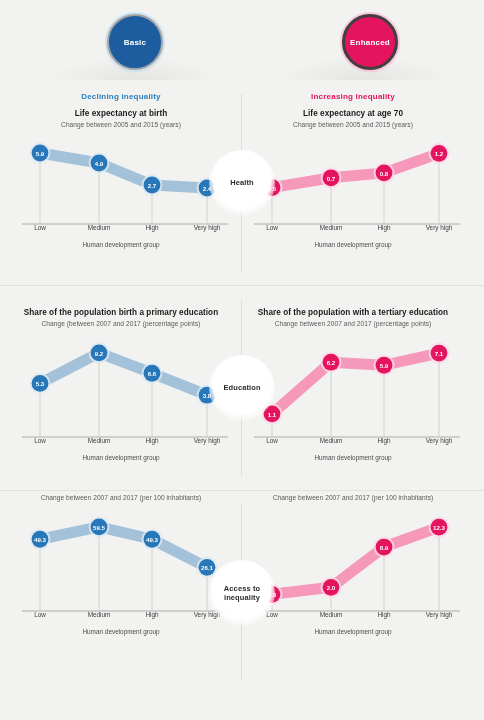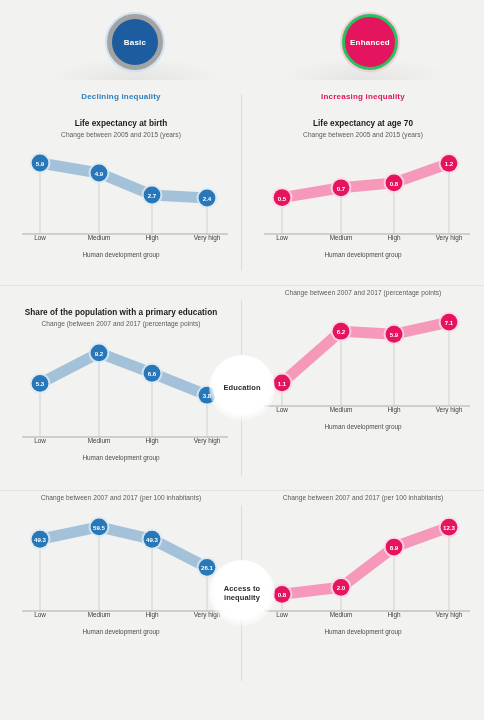--- a/index.html
+++ b/index.html
@@ -18,23 +18,23 @@
     background: radial-gradient(ellipse 120px 32px at 135px 100%, #e4e4e2 0%, rgba(240,240,238,0) 72%),
                 radial-gradient(ellipse 120px 32px at 365px 100%, #e4e4e2 0%, rgba(240,240,238,0) 72%);
   }
   .badge {
     position: absolute; top: 14px;
     width: 56px; height: 56px; border-radius: 50%;
     display: flex; align-items: center; justify-content: center;
     font-size: 8px; font-weight: bold; color: #ffffff; letter-spacing: .2px;
   }
   .badge-basic { left: 107px; background: #1d5c9e;
-    border: 5px solid #a3a3a3; box-shadow: 0 0 0 2px #cfe3f2, 0 1px 3px rgba(0,0,0,.18); }
+    border: 2px solid #a3a3a3; box-shadow: 0 0 0 2px #cfe3f2, 0 1px 3px rgba(0,0,0,.18); }
   .badge-enh { left: 342px; background: #e4145f;
-    border: 3px solid #22c55e; box-shadow: 0 0 0 2px #f7c9da, 0 1px 3px rgba(0,0,0,.18); }
+    border: 3px solid #404040; box-shadow: 0 0 0 2px #f7c9da, 0 1px 3px rgba(0,0,0,.18); }
 
   
   .section { position: relative; height: 205px; background: #f2f2f0; padding-left: 44px; }
   .section + .section { border-top: 1px solid #e2e2e0; }
   .sec-divider {
     position: absolute; left: 241px; top: 14px; bottom: 14px; width: 1px;
     background: #dcdcda;
   }
   .center-node {
     position: absolute; left: 50%; top: 50%; transform: translate(-50%,-50%);
@@ -42,26 +42,26 @@
     background: radial-gradient(circle at 50% 45%, #ffffff 58%, rgba(255,255,255,0) 78%);
     display: flex; align-items: center; justify-content: center; z-index: 5;
   }
   .center-node span {
     font-size: 7.5px; font-weight: bold; color: #2b2b2b; text-align: center;
     line-height: 1.25; letter-spacing: .1px;
   }
 
   .panel { position: absolute; top: 0; width: 242px; height: 205px; }
   .panel.left { left: 0; }
-  .panel.right { left: 242px; }
+  .panel.right { left: 232px; }
 
   .kicker { text-align: center; font-size: 8px; font-weight: bold; margin-top: 12px; letter-spacing: .2px; }
   .kicker.blue { color: #2e7fc1; }
   .kicker.pink { color: #e4145f; }
-  .ttl { text-align: center; font-size: 8.2px; font-weight: bold; color: #1a1a1a; margin-top: 18px; letter-spacing: .05px; }
+  .ttl { text-align: center; font-size: 8.2px; font-weight: bold; color: #1a1a1a; margin-top: 8px; letter-spacing: .05px; }
   .sub { text-align: center; font-size: 6.6px; color: #5a5a5a; margin-top: 3px; letter-spacing: .05px; }
 
   .plot { position: relative; width: 242px; height: 132px; margin-top: 4px; }
   .plot svg { position: absolute; left: 0; top: 0; }
   .axis-lbls { position: absolute; left: 0; right: 0; bottom: 14px; height: 12px; }
   .axis-lbls span {
     position: absolute; transform: translateX(-50%);
     font-size: 6.4px; color: #3c3c3c; white-space: nowrap;
   }
   .axis-title {
@@ -157,27 +157,30 @@
           <div class="axis-lbls">
             <span style="left: 40px;">Low</span>
             <span style="left: 99px;">Medium</span>
             <span style="left: 152px;">High</span>
             <span style="left: 207px;">Very high</span>
           </div>
           <div class="axis-title">Human development group</div>
         </div>
     </div>
 
+    <div class="center-node">
+      <span>Health</span>
+    </div>
   </div>
 
   <div class="section s2">
     <div class="sec-divider"></div>
 
     <div class="panel left">
-      <div class="ttl" style="margin-top:22px">Share of the population with a primary education</div>
+      <div class="ttl" style="margin-top:22px">Share of the population birth a primary education</div>
       <div class="sub">Change (between 2007 and 2017 (percentage points)</div>
       <div class="plot">
           <svg width="242" height="132">
             <line x1="22" x2="228" y1="106" y2="106" stroke="#9a9a98" stroke-width="0.8"></line>
             <line x1="40" x2="40" y1="52.431372549019606" y2="106" stroke="#c8c8c6" stroke-width="0.8"></line>
             <line x1="99" x2="99" y1="21.84313725490196" y2="106" stroke="#c8c8c6" stroke-width="0.8"></line>
             <line x1="152" x2="152" y1="42.23529411764706" y2="106" stroke="#c8c8c6" stroke-width="0.8"></line>
             <line x1="207" x2="207" y1="64.19607843137254" y2="106" stroke="#c8c8c6" stroke-width="0.8"></line>
             <polyline points="40,52.431372549019606 99,21.84313725490196 152,42.23529411764706 207,64.19607843137254" fill="none" stroke="#9dbdd8" stroke-width="11" stroke-linecap="round" stroke-linejoin="round" opacity="0.92"></polyline>
             <circle cx="40" cy="52.431372549019606" r="10.5" fill="#dbe8f3" opacity="0.8"></circle>
@@ -197,20 +200,21 @@
             <span style="left: 40px;">Low</span>
             <span style="left: 99px;">Medium</span>
             <span style="left: 152px;">High</span>
             <span style="left: 207px;">Very high</span>
           </div>
           <div class="axis-title">Human development group</div>
         </div>
     </div>
 
     <div class="panel right">
+      <div class="ttl" style="margin-top:22px">Share of the population with a tertiary education</div>
       <div class="sub">Change between 2007 and 2017 (percentage points)</div>
       <div class="plot">
           <svg width="242" height="132">
             <line x1="22" x2="228" y1="106" y2="106" stroke="#9a9a98" stroke-width="0.8"></line>
             <line x1="40" x2="40" y1="82.86075949367088" y2="106" stroke="#c8c8c6" stroke-width="0.8"></line>
             <line x1="99" x2="99" y1="31.215189873417728" y2="106" stroke="#c8c8c6" stroke-width="0.8"></line>
             <line x1="152" x2="152" y1="34.25316455696203" y2="106" stroke="#c8c8c6" stroke-width="0.8"></line>
             <line x1="207" x2="207" y1="22.101265822784825" y2="106" stroke="#c8c8c6" stroke-width="0.8"></line>
             <polyline points="40,82.86075949367088 99,31.215189873417728 152,34.25316455696203 207,22.101265822784825" fill="none" stroke="#f590b4" stroke-width="11" stroke-linecap="round" stroke-linejoin="round" opacity="0.92"></polyline>
             <circle cx="40" cy="82.86075949367088" r="10.5" fill="#fbd9e6" opacity="0.8"></circle>

